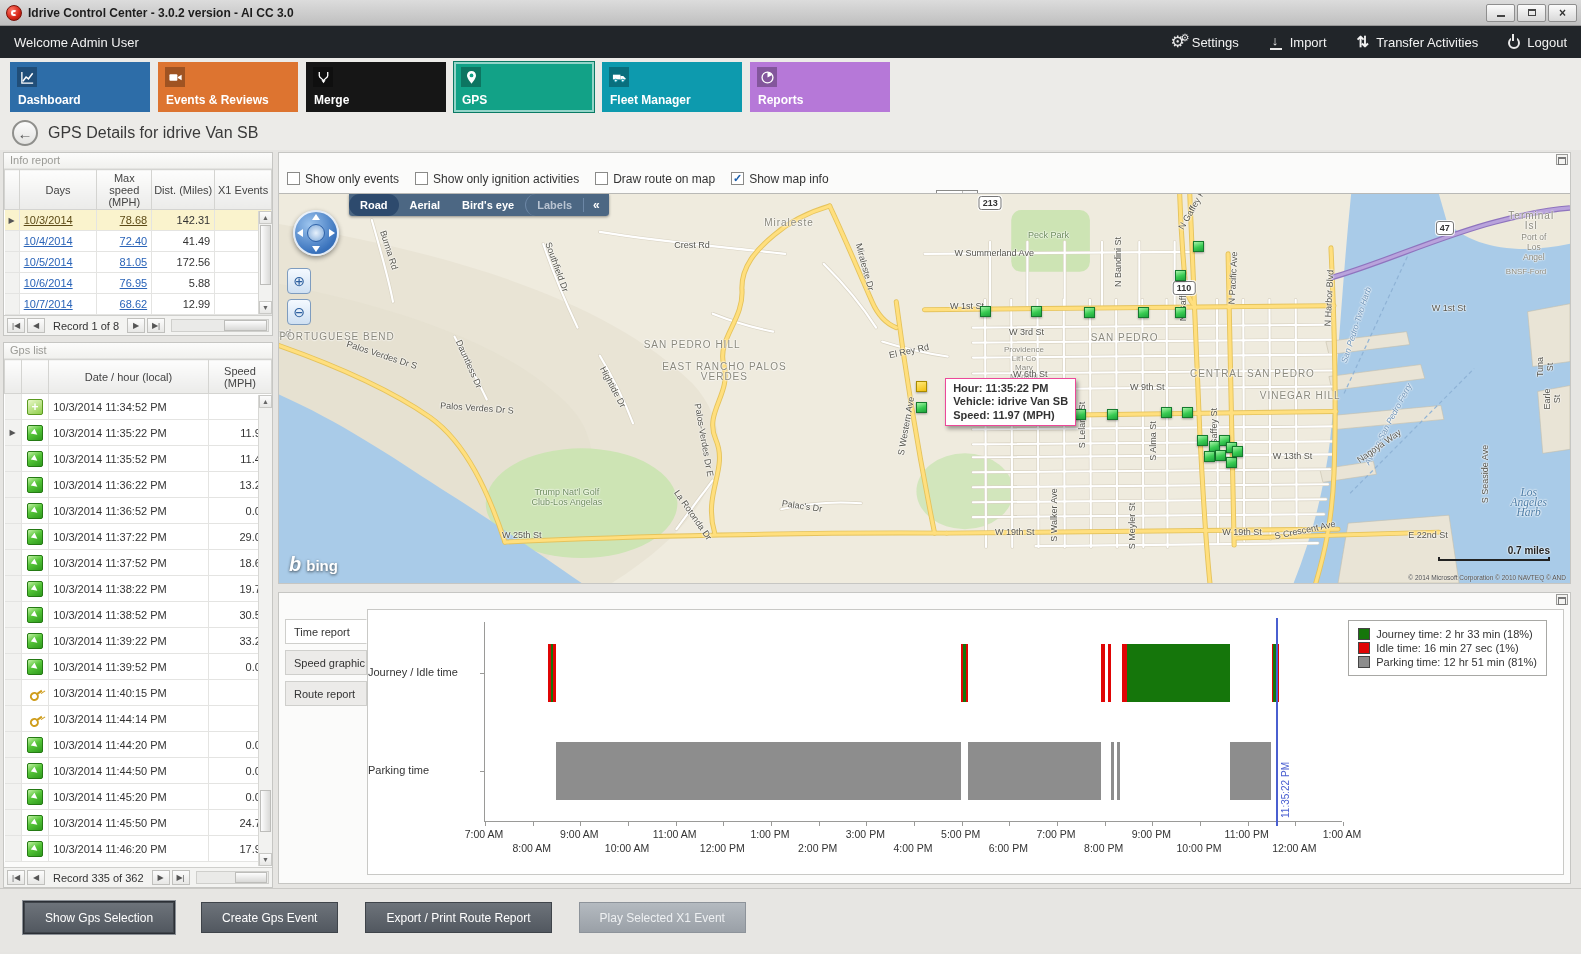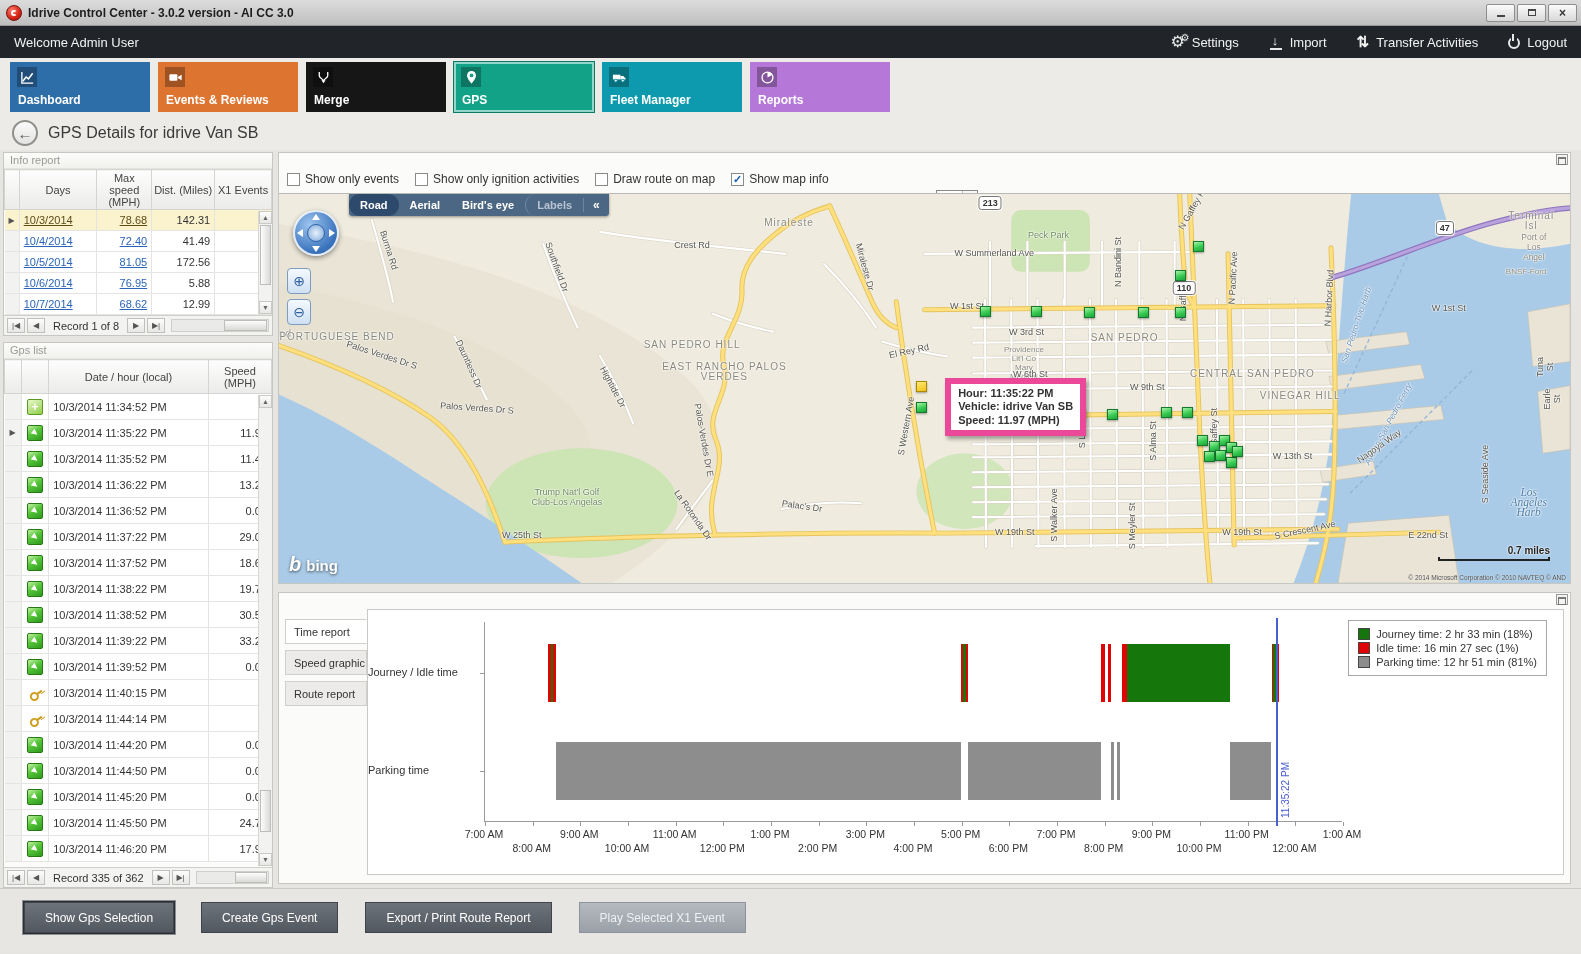--- a/index.html
+++ b/index.html
@@ -76,41 +76,41 @@
   .ic-gps::after{content:'';position:absolute;left:4px;top:4px;border-top:3px solid transparent;border-bottom:3px solid transparent;border-left:6px solid #fff;transform:rotate(38deg);}
   .ic-add{background:linear-gradient(150deg,#e9f8c8,#8fce4a);border:1px solid #5a9a20;border-radius:2px;}
   .ic-add::after{content:'+';color:#fff;font-weight:bold;font-size:12px;position:absolute;inset:0;text-align:center;line-height:15px;}
   .ic-key{transform:rotate(-35deg);}
   .ic-key::before{content:'';position:absolute;left:1px;top:6px;width:5px;height:5px;border:2px solid #cf9d1c;border-radius:50%;}
   .ic-key::after{content:'';position:absolute;left:9px;top:9px;width:6px;height:2px;background:#cf9d1c;box-shadow:3px 2px 0 -0.5px #cf9d1c;}
 
   
   .panel-head{height:12px;}
   .map-toolbar{height:28px;display:flex;align-items:center;gap:16px;padding:0 8px;font-size:12px;}
-  .cb{display:flex;align-items:flex-end;gap:5px;cursor:pointer;}
+  .cb{display:flex;align-items:flex-start;gap:5px;cursor:pointer;}
   .cb .box{width:13px;height:13px;background:#fff;border:1px solid #8a8a88;font-size:11px;line-height:11px;text-align:center;color:#1b5eab;font-weight:bold;}
   .zoom-ctl{display:flex;align-items:center;gap:7px;margin-top:41px;}
   .select{display:inline-flex;width:42px;height:20px;border:1px solid #8a8a88;background:#fff;align-items:center;cursor:pointer;}
   .sel-val{flex:1;padding-left:5px;}
   .sel-btn{width:15px;height:100%;background:linear-gradient(#fbfbfb,#dcdcda);border-left:1px solid #bdbdba;font-size:7px;color:#555;display:flex;align-items:center;justify-content:center;}
 
   
   .map{position:relative;height:390px;border-top:1px solid #b9b9b6;overflow:hidden;background:#EFEBDE;}
   .map svg.base{position:absolute;inset:0;width:100%;height:100%;}
   .maplabel{position:absolute;font-size:9px;color:#55544c;white-space:pre-line;text-align:center;pointer-events:none;text-shadow:0 0 2px #fff,0 0 2px #fff,0 0 2px #fff;line-height:10px;}
   .maplabel.area{color:#8a887c;font-size:10px;letter-spacing:1px;}
   .maplabel.area-small{color:#8a887c;font-size:8.5px;}
   .maplabel.park{color:#6d8c5c;font-size:9px;}
   .maplabel.water{color:#4a7ba6;font-style:italic;font-family:"Liberation Serif",serif;font-size:11.5px;}
   .maplabel.water-small{color:#6f94b8;font-style:italic;font-size:8.5px;}
   .maplabel.small{color:#8a887c;font-size:8px;line-height:9px;}
   .shield{position:absolute;background:#fff;border:1px solid #777;border-radius:3px;font-size:9px;font-weight:bold;color:#333;padding:0 3px;line-height:12px;box-shadow:0 0 0 1px rgba(255,255,255,.8);}
   .marker{position:absolute;width:11px;height:11px;margin:-6px 0 0 -6px;background:linear-gradient(160deg,#a8f3a8 0%,#38cb52 55%,#1fa33c 100%);border:1px solid #157a2e;box-shadow:0 1px 2px rgba(0,0,0,.35);cursor:pointer;}
   .marker.selected{background:linear-gradient(160deg,#ffe97a,#f2c011);border-color:#a88a00;}
-  .map-tooltip{position:absolute;background:#fff;border:6px solid #ec4899;box-shadow:2px 3px 4px rgba(0,0,0,.35);padding:3px 7px;font-size:11px;font-weight:bold;line-height:13.5px;white-space:nowrap;z-index:5;}
+  .map-tooltip{position:absolute;background:#fff;border:1px solid #ec4899;box-shadow:2px 3px 4px rgba(0,0,0,.35);padding:3px 7px;font-size:11px;font-weight:bold;line-height:13.5px;white-space:nowrap;z-index:5;}
   .map-tabs{position:absolute;top:0;left:70px;display:flex;height:22px;background:rgba(64,92,124,.93);color:#fff;font-size:11px;font-weight:bold;border-radius:0 0 3px 3px;box-shadow:0 1px 3px rgba(0,0,0,.4);align-items:center;z-index:4;}
   .map-tab{padding:0 11px;line-height:22px;cursor:pointer;border-radius:11px;}
   .map-tab.active{background:#2d4a6d;}
   .map-tab.dim{color:#b9c4d2;border-left:1px solid #6c87a6;}
   .map-collapse{padding:0 9px;border-left:1px solid #6c87a6;font-size:12px;cursor:pointer;}
   .compass{position:absolute;left:14px;top:16px;width:46px;height:46px;border-radius:50%;background:radial-gradient(circle at 35% 30%,#9cc4ee,#3a73bd 70%,#2a5a9d);border:2px solid rgba(255,255,255,.85);box-shadow:0 2px 5px rgba(0,0,0,.4);z-index:4;cursor:pointer;}
   .c-core{position:absolute;inset:12px;border-radius:50%;background:radial-gradient(#e7f1fc,#7aa6d8);border:1px solid #2f62a8;}
   .c-a{position:absolute;width:0;height:0;}
   .c-n{left:17px;top:2px;border-left:4px solid transparent;border-right:4px solid transparent;border-bottom:6px solid #fff;}
   .c-s{left:17px;bottom:2px;border-left:4px solid transparent;border-right:4px solid transparent;border-top:6px solid #fff;}

